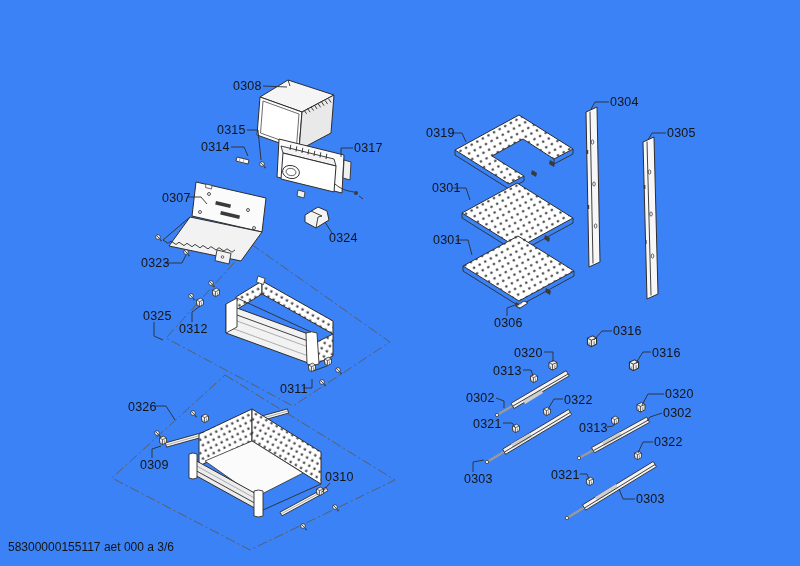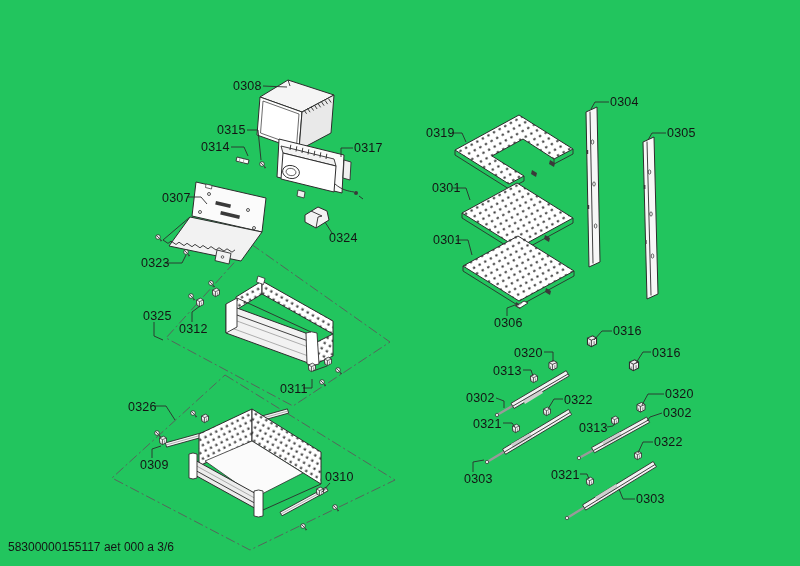--- a/index.html
+++ b/index.html
@@ -1,16 +1,16 @@
 <!DOCTYPE html>
 <html><head>
 <meta charset="utf-8">
 <style>
   html,body{margin:0;padding:0;background:#ffffff;}
-  .stage{position:relative;width:800px;height:566px;background:#22c55e;overflow:hidden;
+  .stage{position:relative;width:800px;height:566px;background:#3b82f6;overflow:hidden;
          font-family:"Liberation Sans",sans-serif;}
   svg{display:block;}
   .part-label{font-family:"Liberation Sans",sans-serif;font-size:12.5px;fill:#141414;letter-spacing:.2px;}
   .leader{fill:none;stroke:#2d2d2d;stroke-width:0.9;}
   .ln{stroke:#2d2d2d;stroke-width:0.9;fill:none;}
   .lnthin{stroke:#8f8f8f;stroke-width:0.7;fill:none;}
   .dash{fill:none;stroke:#5a5a5a;stroke-width:0.9;stroke-dasharray:10 3 2 3;}
   .footer-text{font-family:"Liberation Sans",sans-serif;font-size:12px;fill:#141414;}
 </style>
 </head>

